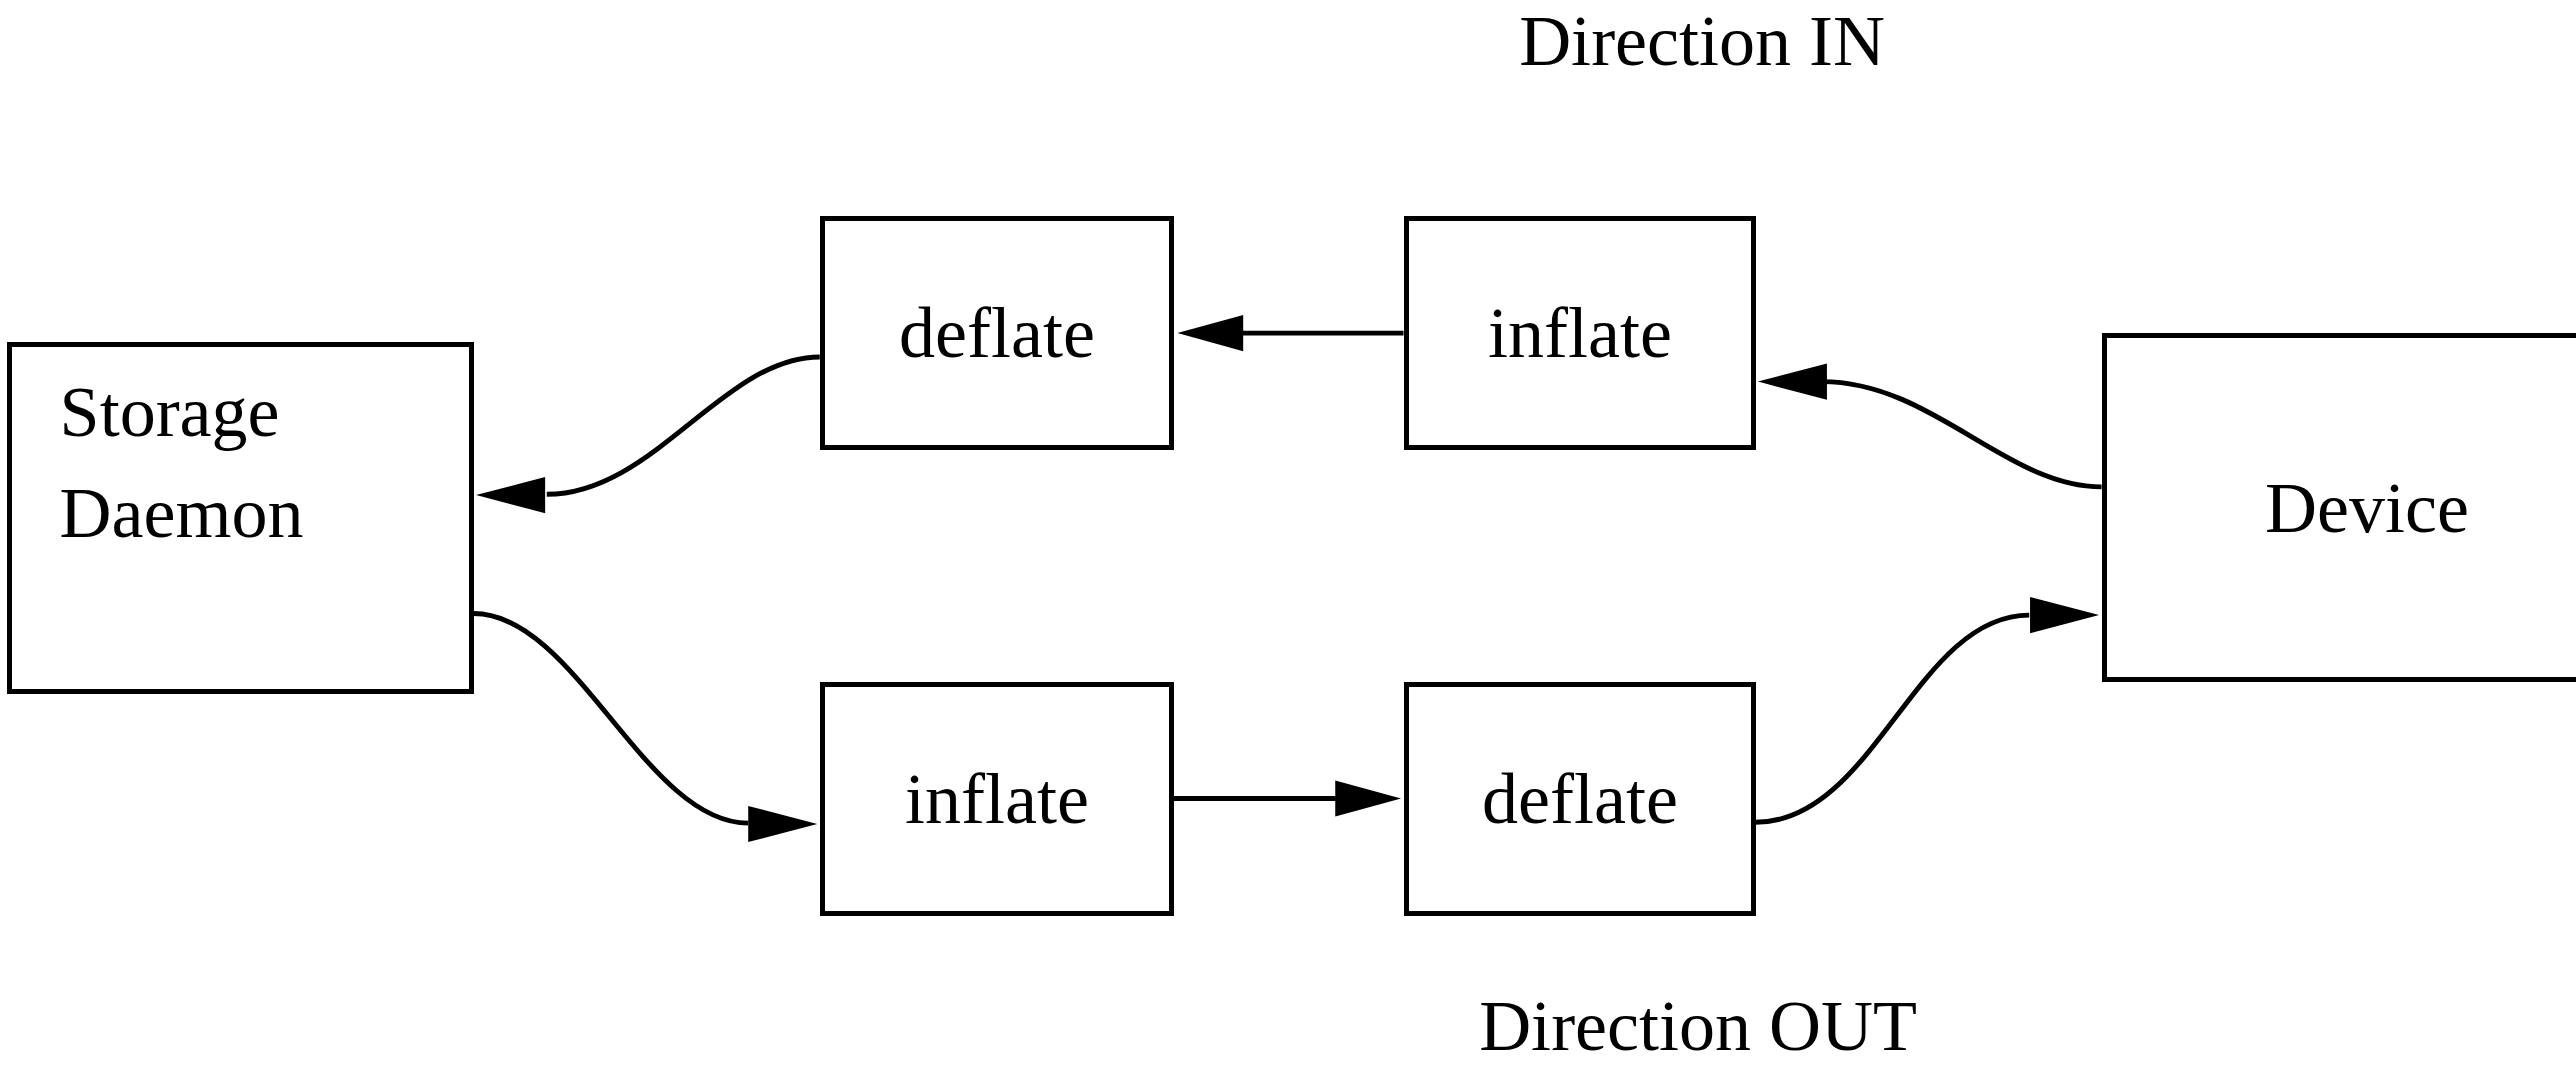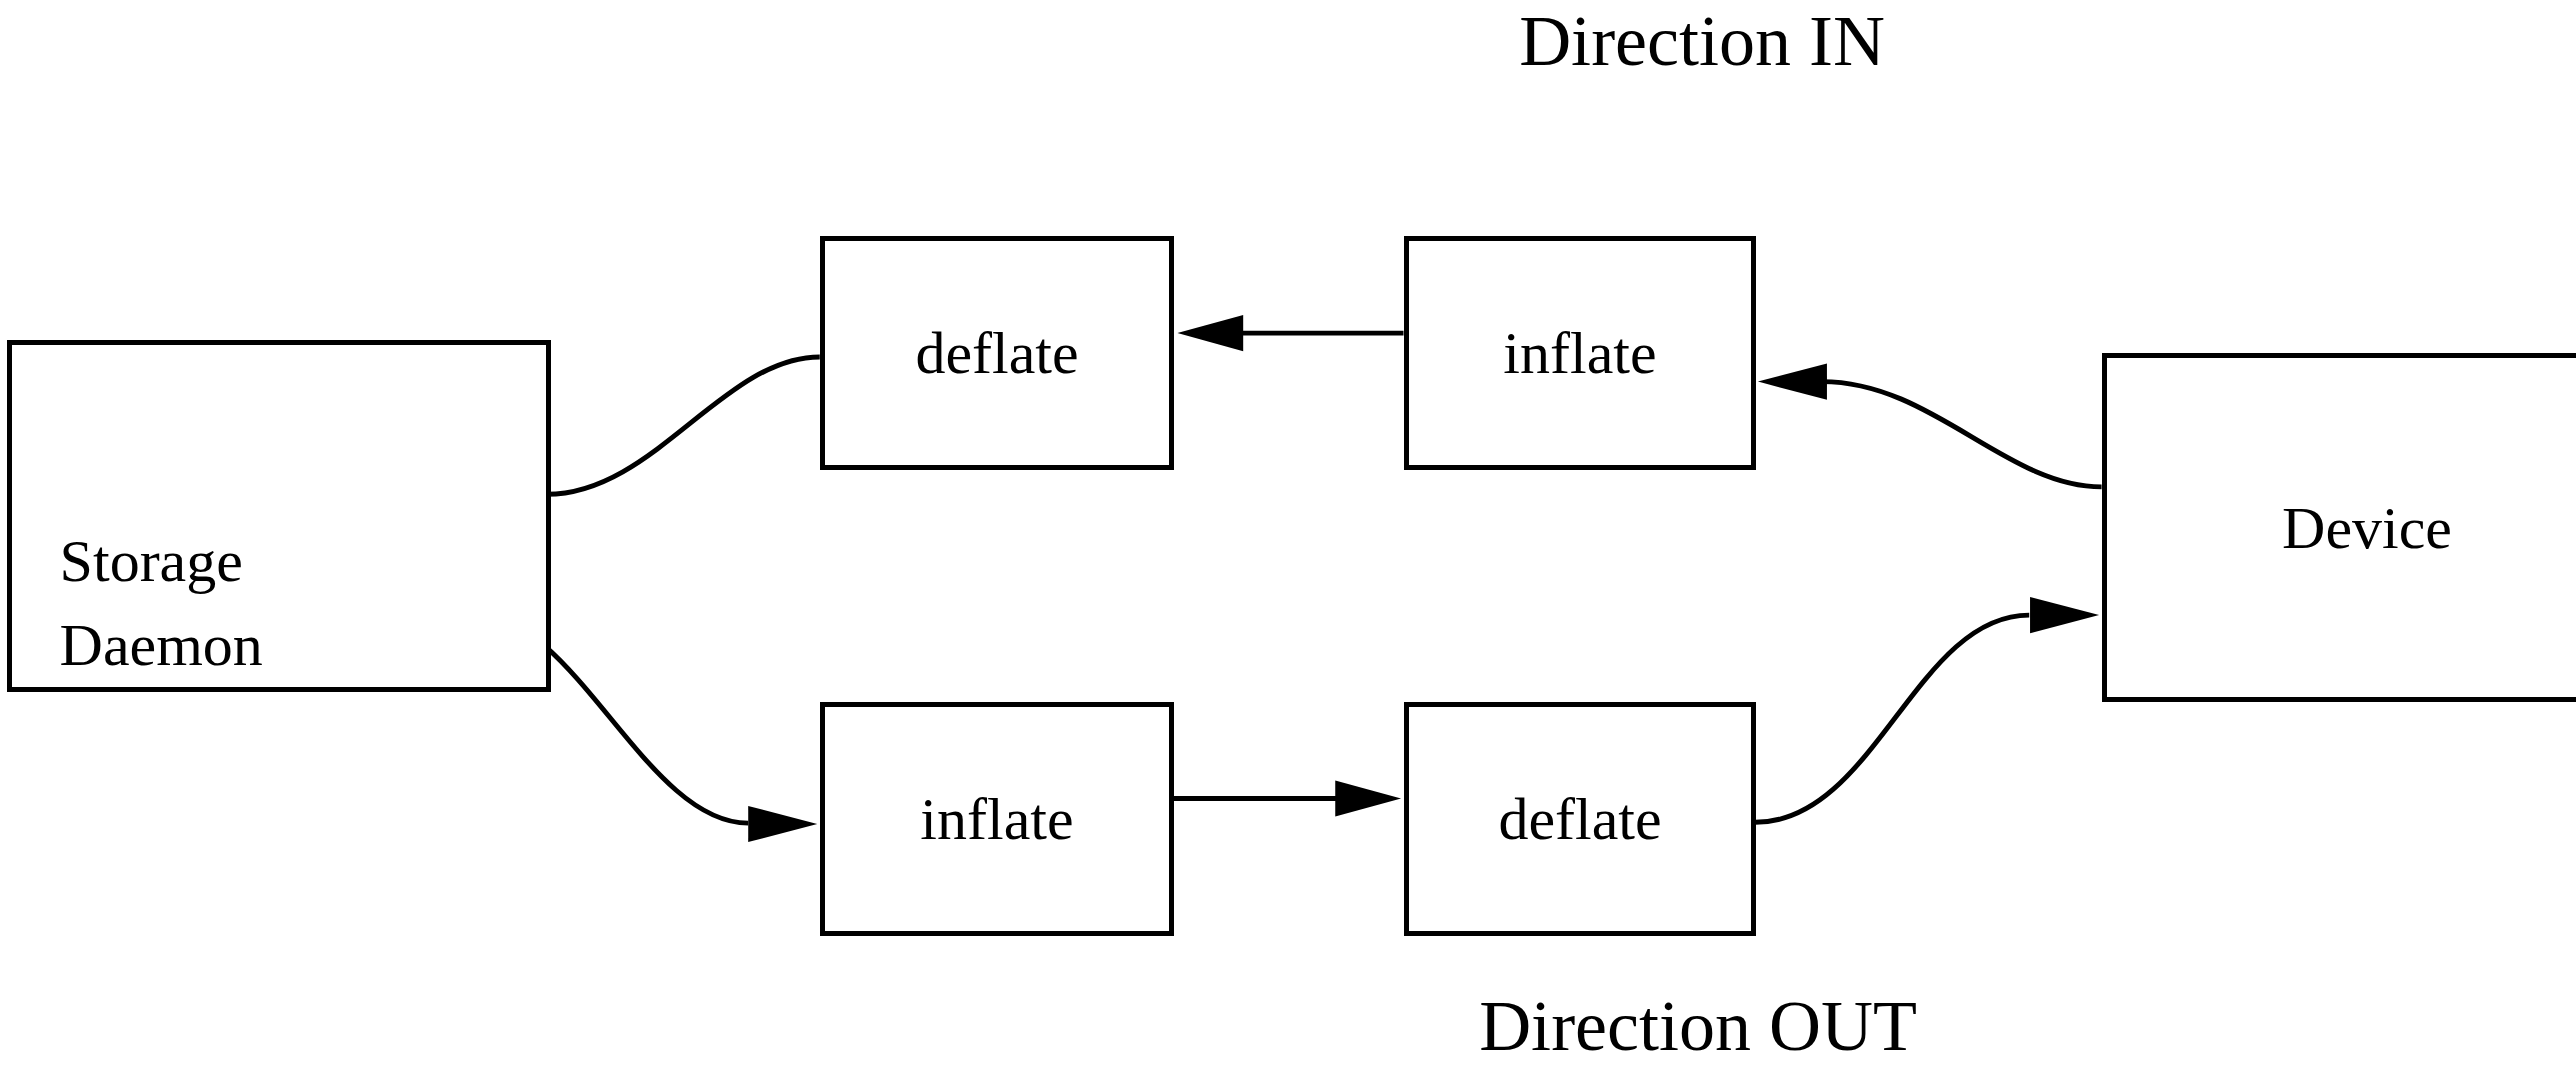--- a/index.html
+++ b/index.html
@@ -21,28 +21,27 @@
   .wires path { fill: none; stroke: var(--stroke); stroke-width: 6; }
   .wires polygon { fill: var(--stroke); stroke: none; }
   .node {
     position: absolute;
     box-sizing: border-box;
     border: 5px solid var(--stroke);
     background: var(--bg);
     display: flex;
     align-items: center;
     justify-content: center;
-    font-size: 60px;
+    font-size: 72px;
     line-height: 1.0;
     white-space: nowrap;
-    margin-top: 20px;
   }
-  .node-storage      { left: 6.6px;    top: 320px; width: 544px; height: 352px;
+  .node-storage      { left: 6.6px;    top: 342px; width: 467px; height: 352px;
                        flex-direction: column; align-items: flex-start;
-                       justify-content: flex-end; padding-left: 48px; padding-top: 15px;
+                       justify-content: flex-start; padding-left: 48px; padding-top: 15px;
                        line-height: 1.4; }
   .node-deflate-in   { left: 820px;  top: 216px; width: 354px; height: 234px; }
   .node-inflate-in   { left: 1404px; top: 216px; width: 352px; height: 234px; }
   .node-inflate-out  { left: 820px;  top: 682px; width: 354px; height: 234px; }
   .node-deflate-out  { left: 1404px; top: 682px; width: 352px; height: 234px; }
   .node-device       { left: 2102px; top: 333px; width: 530px; height: 349px; }
   .title {
     position: absolute;
     font-size: 72px;
     line-height: 1.1;

